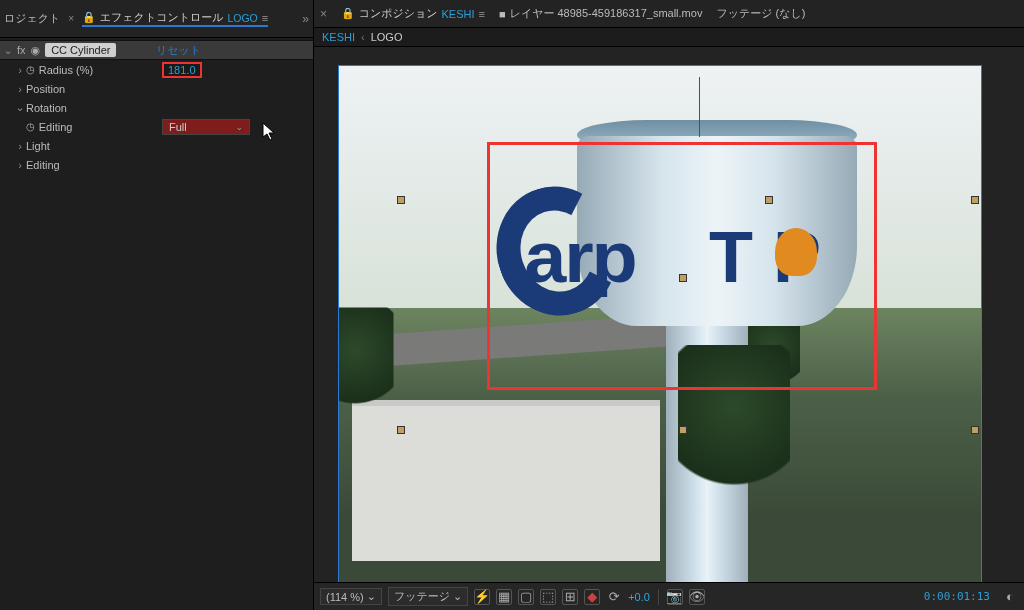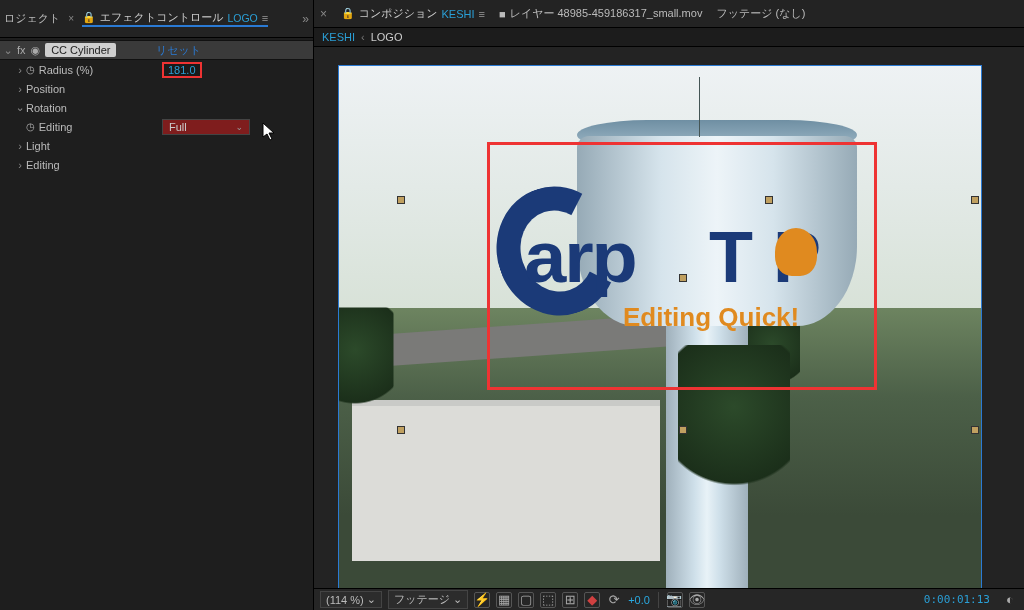--- a/index.html
+++ b/index.html
@@ -60,21 +60,21 @@
   .logo-box { position:absolute; left:148px; top:76px; width:390px; height:248px; border:3px solid #e33;}
   .logo-text1 { position:absolute; left:188px; top:150px; font-size:72px; font-weight:800; color:#1b3a78; letter-spacing:-2px; transform:scaleX(1.05); font-family:Arial, sans-serif;}
   .logo-text1b { position:absolute; left:370px; top:150px; font-size:72px; font-weight:800; color:#1b3a78; font-family:Arial, sans-serif;}
   .bulb { position:absolute; left:436px; top:162px; width:42px; height:48px; background:#e08a1f; border-radius:50% 50% 40% 40%;}
   .logo-c { position:absolute; left:158px; top:120px; width:120px; height:130px; border:24px solid #1b3a78; border-right-color:transparent; border-radius:50%; transform:rotate(-18deg);}
   .logo-sub { position:absolute; left:284px; top:236px; font-size:26px; font-weight:700; color:#e08a1f; font-family:Arial, sans-serif;}
   .layer-handle { position:absolute; width:8px; height:8px; background:#c0a060; border:1px solid #333;}
   .lh1{left:58px; top:130px;} .lh2{left:632px; top:130px;} .lh3{left:58px; top:360px;} .lh4{left:426px; top:130px;} .lh5{left:340px; top:360px;} .lh6{left:632px; top:360px;} .lh7{left:340px; top:208px;}
 
   
-  .viewer-toolbar { height:22px; background:#262626; border-top:1px solid #000; display:flex; align-items:center; padding:0 6px; gap:6px; font-size:11px; color:#bbb;}
+  .viewer-toolbar { height:28px; background:#262626; border-top:1px solid #000; display:flex; align-items:center; padding:0 6px; gap:6px; font-size:11px; color:#bbb;}
   .tb-dd { background:#2c2c2c; border:1px solid #444; padding:1px 5px; display:flex; align-items:center; gap:3px;}
   .tb-icon { width:16px; height:16px; display:flex; align-items:center; justify-content:center; color:#aaa; font-size:13px;}
   .tb-icon.box { border:1px solid #555; border-radius:2px;}
   .exposure { color:#2aa9e0;}
   .timecode { margin-left:auto; font-family:monospace; color:#2a9fd6;}
   .sep { width:1px; height:16px; background:#444; margin:0 2px;}
 </style>
 </head>
 <body>
 
@@ -184,21 +184,20 @@
         <div class="tower-col"></div>
         <div class="tank-top"></div>
         <div class="tower-tank"></div>
         <div class="tree t1"></div>
         <div class="antenna"></div>
 
         <div class="logo-c"></div>
         <span class="logo-text1">arp</span>
         <span class="logo-text1b">T  P</span>
         <div class="bulb"></div>
-        <span class="logo-sub">Editing Quick!</span>
 
         <div class="logo-box"></div>
         <div class="layer-handle lh1"></div>
         <div class="layer-handle lh2"></div>
         <div class="layer-handle lh3"></div>
         <div class="layer-handle lh4"></div>
         <div class="layer-handle lh5"></div>
         <div class="layer-handle lh6"></div>
         <div class="layer-handle lh7"></div>
       </div>

